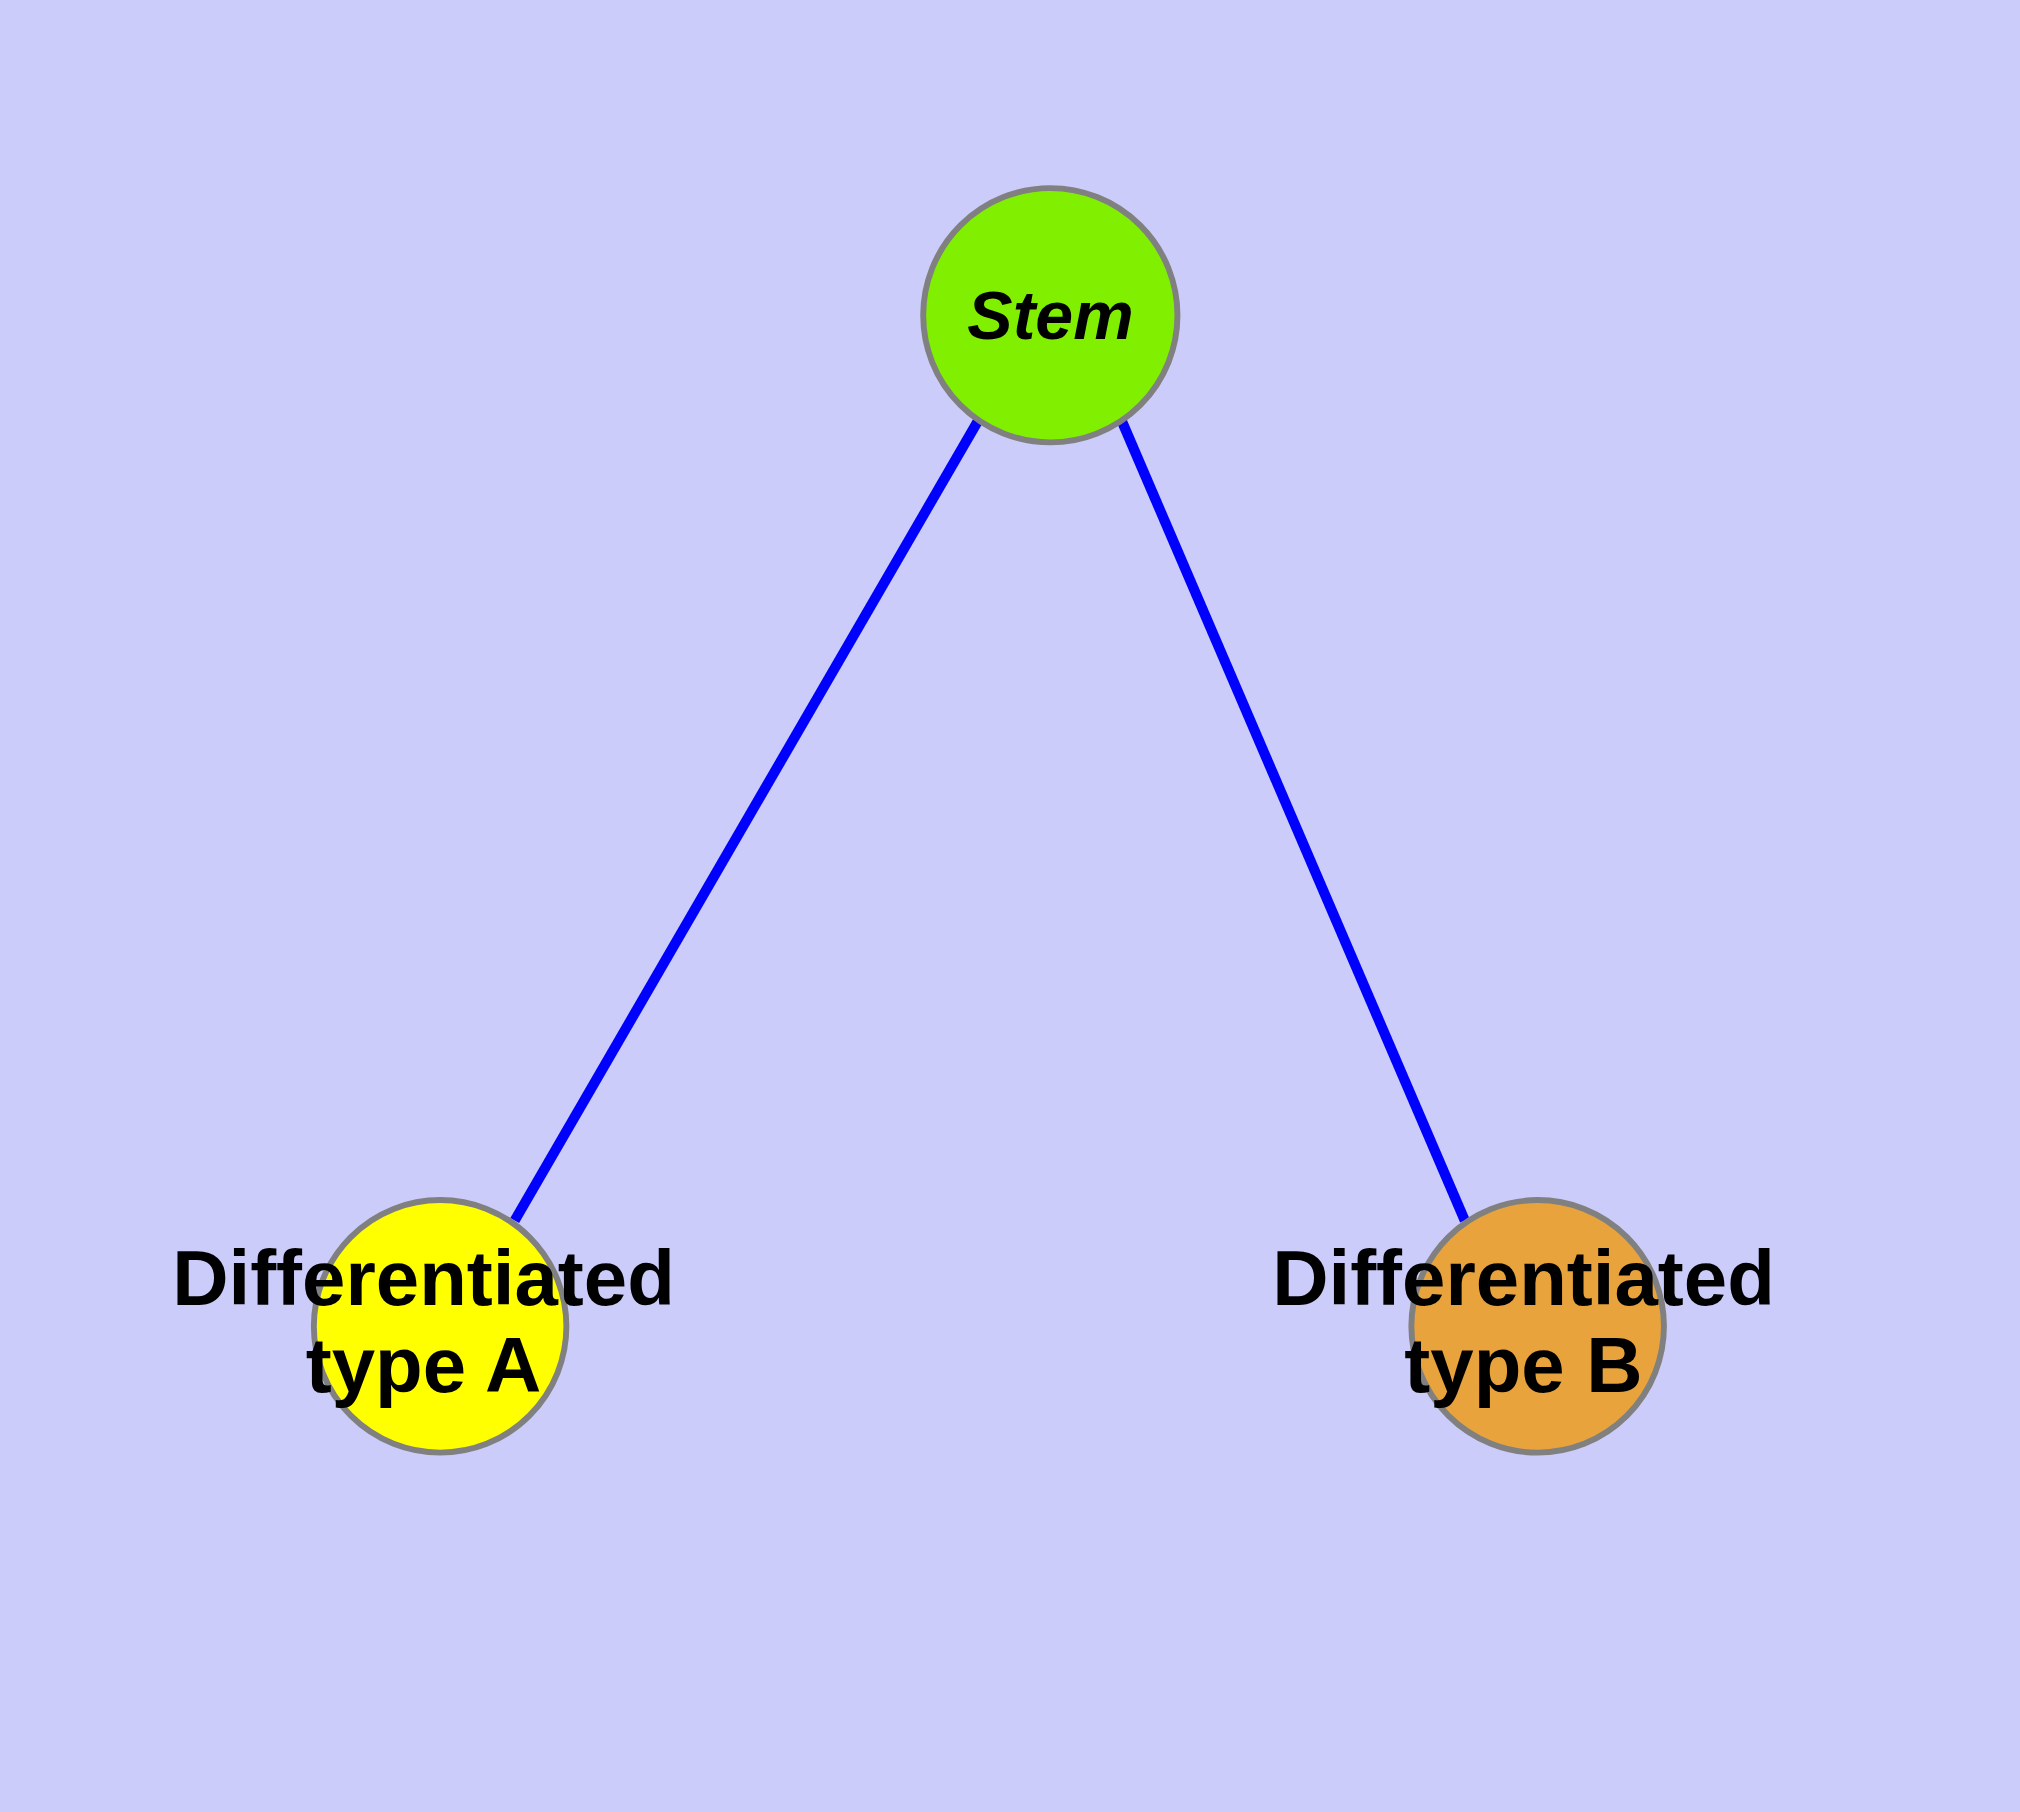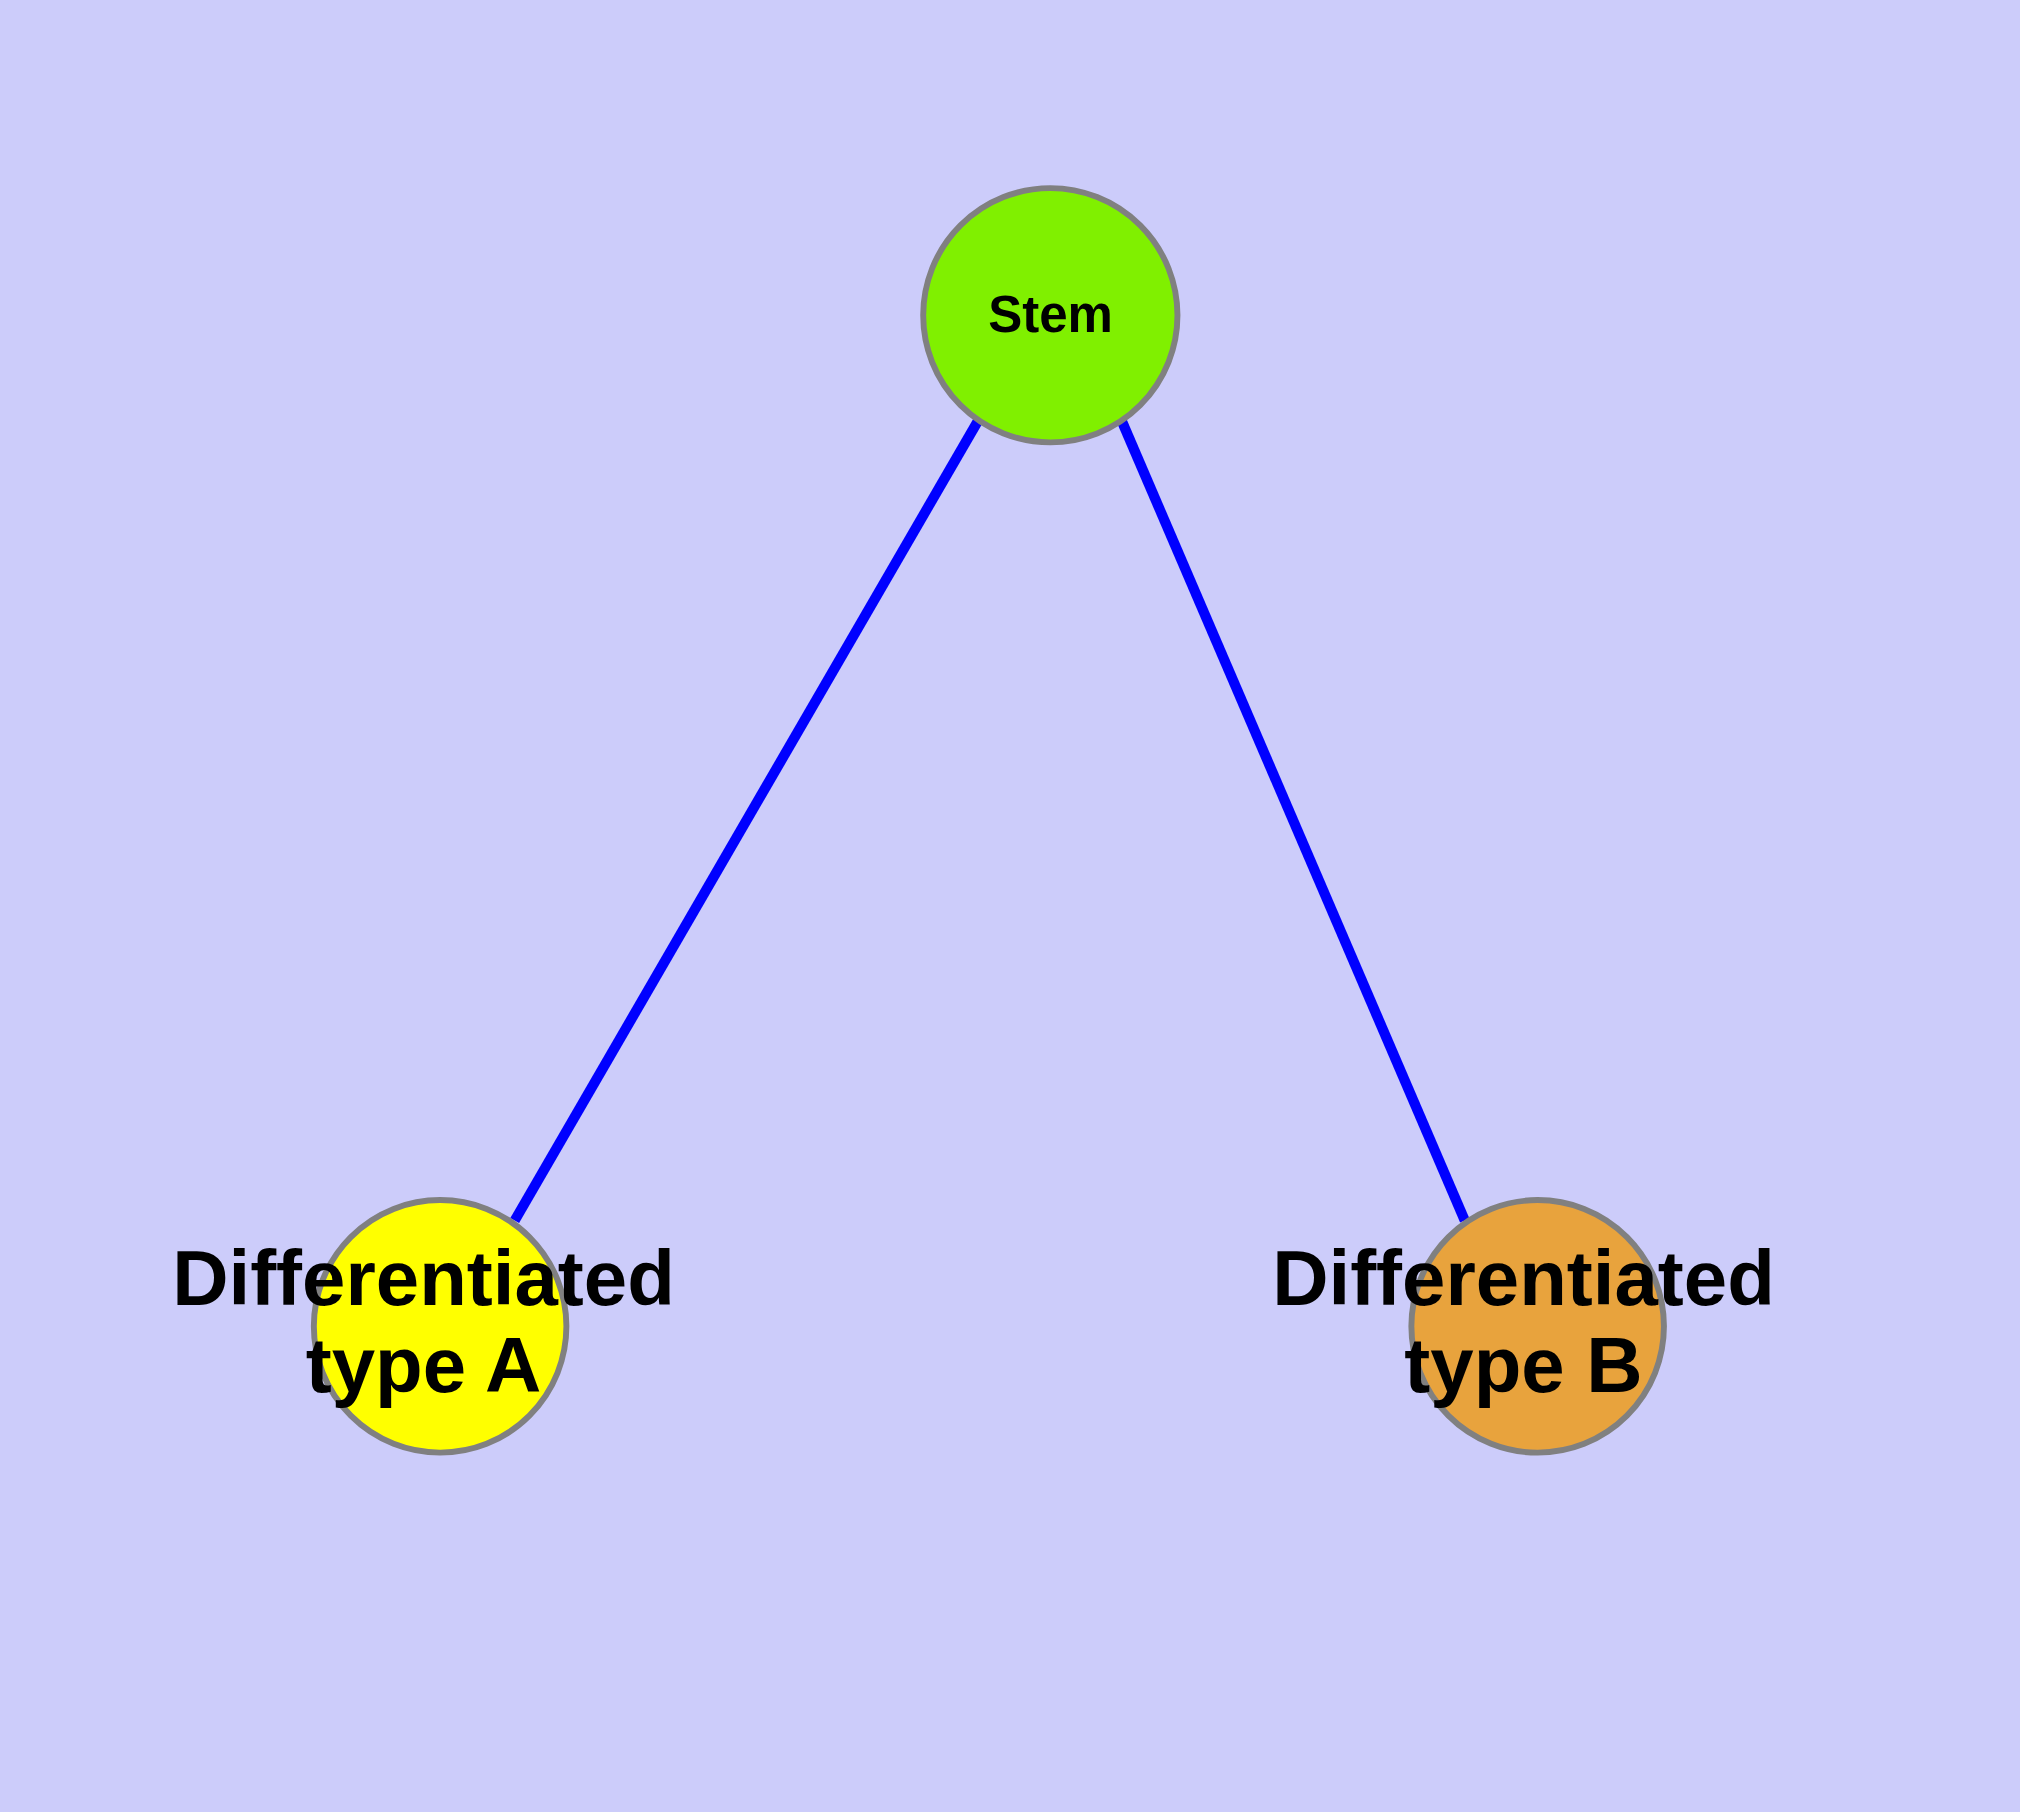--- a/index.html
+++ b/index.html
@@ -31,21 +31,22 @@
     color: #000000;
     font-family: "Liberation Sans", sans-serif;
     font-weight: bold;
     text-align: center;
     line-height: 1.12;
     white-space: pre;
     pointer-events: none;
     -webkit-font-smoothing: antialiased;
   }
   .node-label.single {
-    font-size: 51px;
+    font-size: 68px;
+    font-style: italic;
   }
   .node-label.multi {
     font-size: 78px;
   }
 </style>
 </head>
 <body>
 
 <div id="graph-canvas" style="background: rgb(204, 204, 250);">
 

